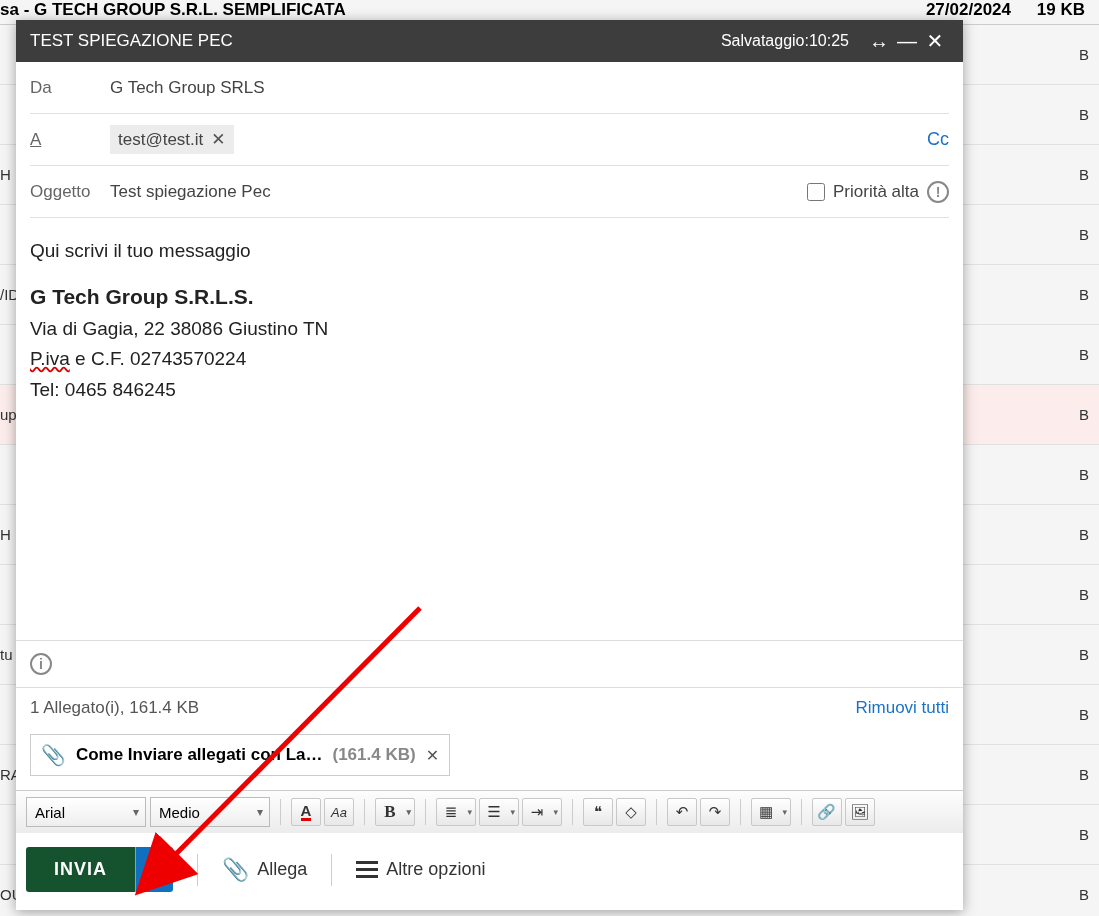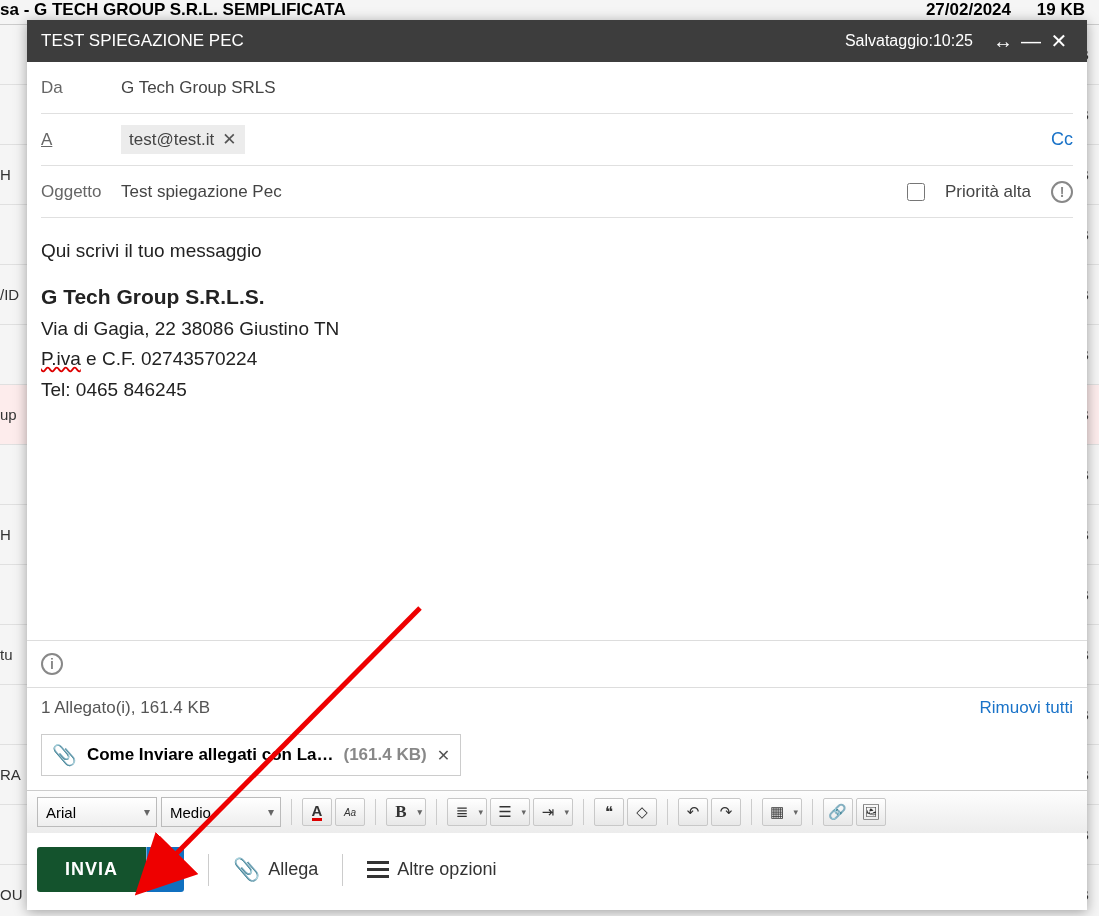--- a/index.html
+++ b/index.html
@@ -12,22 +12,22 @@
 .bg-header .c2 { width: 130px; text-align: right; }
 .bg-header .c3 { width: 80px; text-align: right; padding-right: 6px; }
 .bg-row { height: 60px; border-bottom: 1px solid #e0e0e0; display: flex; align-items: center; justify-content: flex-end; padding-right: 10px; font-size: 15px; color: #333; }
 .bg-row.pink { background: #fdecec; }
 .bg-kb { width: 30px; text-align: right; }
 .bg-left { position: absolute; left: 0; padding-left: 0; color: #333; }
 
 
 .compose {
   position: absolute;
-  top: 20px; left: 27px;
-  width: 1060px; height: 890px;
+  top: 20px; left: 16px;
+  width: 947px; height: 890px;
   background: #fff;
   box-shadow: 0 2px 12px rgba(0,0,0,0.35);
   display: flex; flex-direction: column;
 }
 .titlebar {
   background: #3d3d3d; color: #fff;
   display: flex; align-items: center;
   height: 42px; padding: 0 14px;
   font-size: 17px;
 }
@@ -38,21 +38,21 @@
 
 .hdr { padding: 0 14px; }
 .hrow { display: flex; align-items: center; min-height: 52px; border-bottom: 1px solid #e0e0e0; font-size: 17px; color: #444; }
 .hrow .lbl { width: 80px; color: #666; }
 .hrow .lbl.u { text-decoration: underline; }
 .hrow .val { flex: 1; }
 .chip { display: inline-flex; align-items: center; background: #ececec; padding: 4px 8px; font-size: 17px; }
 .chip .x { margin-left: 8px; color: #555; cursor: pointer; }
 .cc { color: #1a73c8; font-size: 18px; cursor: pointer; margin-left: 31px; }
 .subj-row { position: relative; }
-.prio { position: absolute; right: 0; display: flex; align-items: center; gap: 20px; color: #444; font-size: 17px; }
+.prio { position: absolute; right: 0; display: flex; align-items: center; gap: 8px; color: #444; font-size: 17px; }
 .prio input { width: 18px; height: 18px; }
 .info-ic { display:inline-flex; width:22px; height:22px; border:2px solid #888; border-radius:50%; align-items:center; justify-content:center; color:#888; font-weight:bold; font-size:14px;}
 
 
 .msgbody { flex: 1; padding: 18px 14px 10px 14px; font-size: 19px; color: #222; line-height: 1.6; }
 .msgbody .sig { margin-top: 14px; }
 .msgbody .company { font-weight: bold; font-size: 21px; }
 .squig { text-decoration-line: underline; text-decoration-style: wavy; text-decoration-color: #d00; }
 
 
@@ -73,21 +73,21 @@
 .tb-sel { height: 30px; border: 1px solid #bbb; background: linear-gradient(#fff,#eee); padding: 0 20px 0 8px; font-size: 15px; position: relative; display:inline-flex; align-items:center; cursor:pointer;}
 .tb-sel::after { content:"▾"; position:absolute; right:6px; color:#666; font-size:12px;}
 .tb-sel.font { width: 120px; }
 .tb-sel.size { width: 120px; }
 .sep { width:1px; height:26px; background:#ccc; margin: 0 6px; }
 .tbtn { width:30px; height:28px; border:1px solid #c8c8c8; background:linear-gradient(#fff,#e8e8e8); display:inline-flex; align-items:center; justify-content:center; font-size:15px; color:#333; cursor:pointer; border-radius:2px;}
 .tbtn.dd { width: 40px; position:relative; padding-right:10px;}
 .tbtn.dd::after { content:"▾"; position:absolute; right:3px; font-size:9px; color:#666;}
 .tbtn.bold { font-weight:bold; font-family:"Times New Roman",serif; font-size:17px; }
 .tbtn .Aunder { border-bottom:3px solid #d00; line-height:1; font-weight:bold;}
-.tbtn .Aa { font-style:italic; font-size:10px;}
+.tbtn .Aa { font-style:italic; font-size:13px;}
 .tgroup { display:flex; gap:3px; }
 
 
 .sendbar { padding: 14px 10px 18px 10px; display:flex; align-items:center; gap: 24px; }
 .send-wrap { display:flex; }
 .send-btn { background:#14532d; color:#fff; font-weight:bold; font-size:18px; letter-spacing:1px; border:none; padding: 12px 28px; cursor:pointer; border-radius:3px 0 0 3px;}
 .send-dd { background:#1070c0; color:#fff; border:none; border-left:1px solid rgba(255,255,255,0.4); padding: 12px 12px; cursor:pointer; font-size:13px; border-radius:0 3px 3px 0;}
 .sb-btn { display:flex; align-items:center; gap:8px; font-size:18px; color:#333; cursor:pointer;}
 .sb-btn .ic { font-size:22px; }
 .hamb { display:inline-flex; flex-direction:column; gap:4px;}

